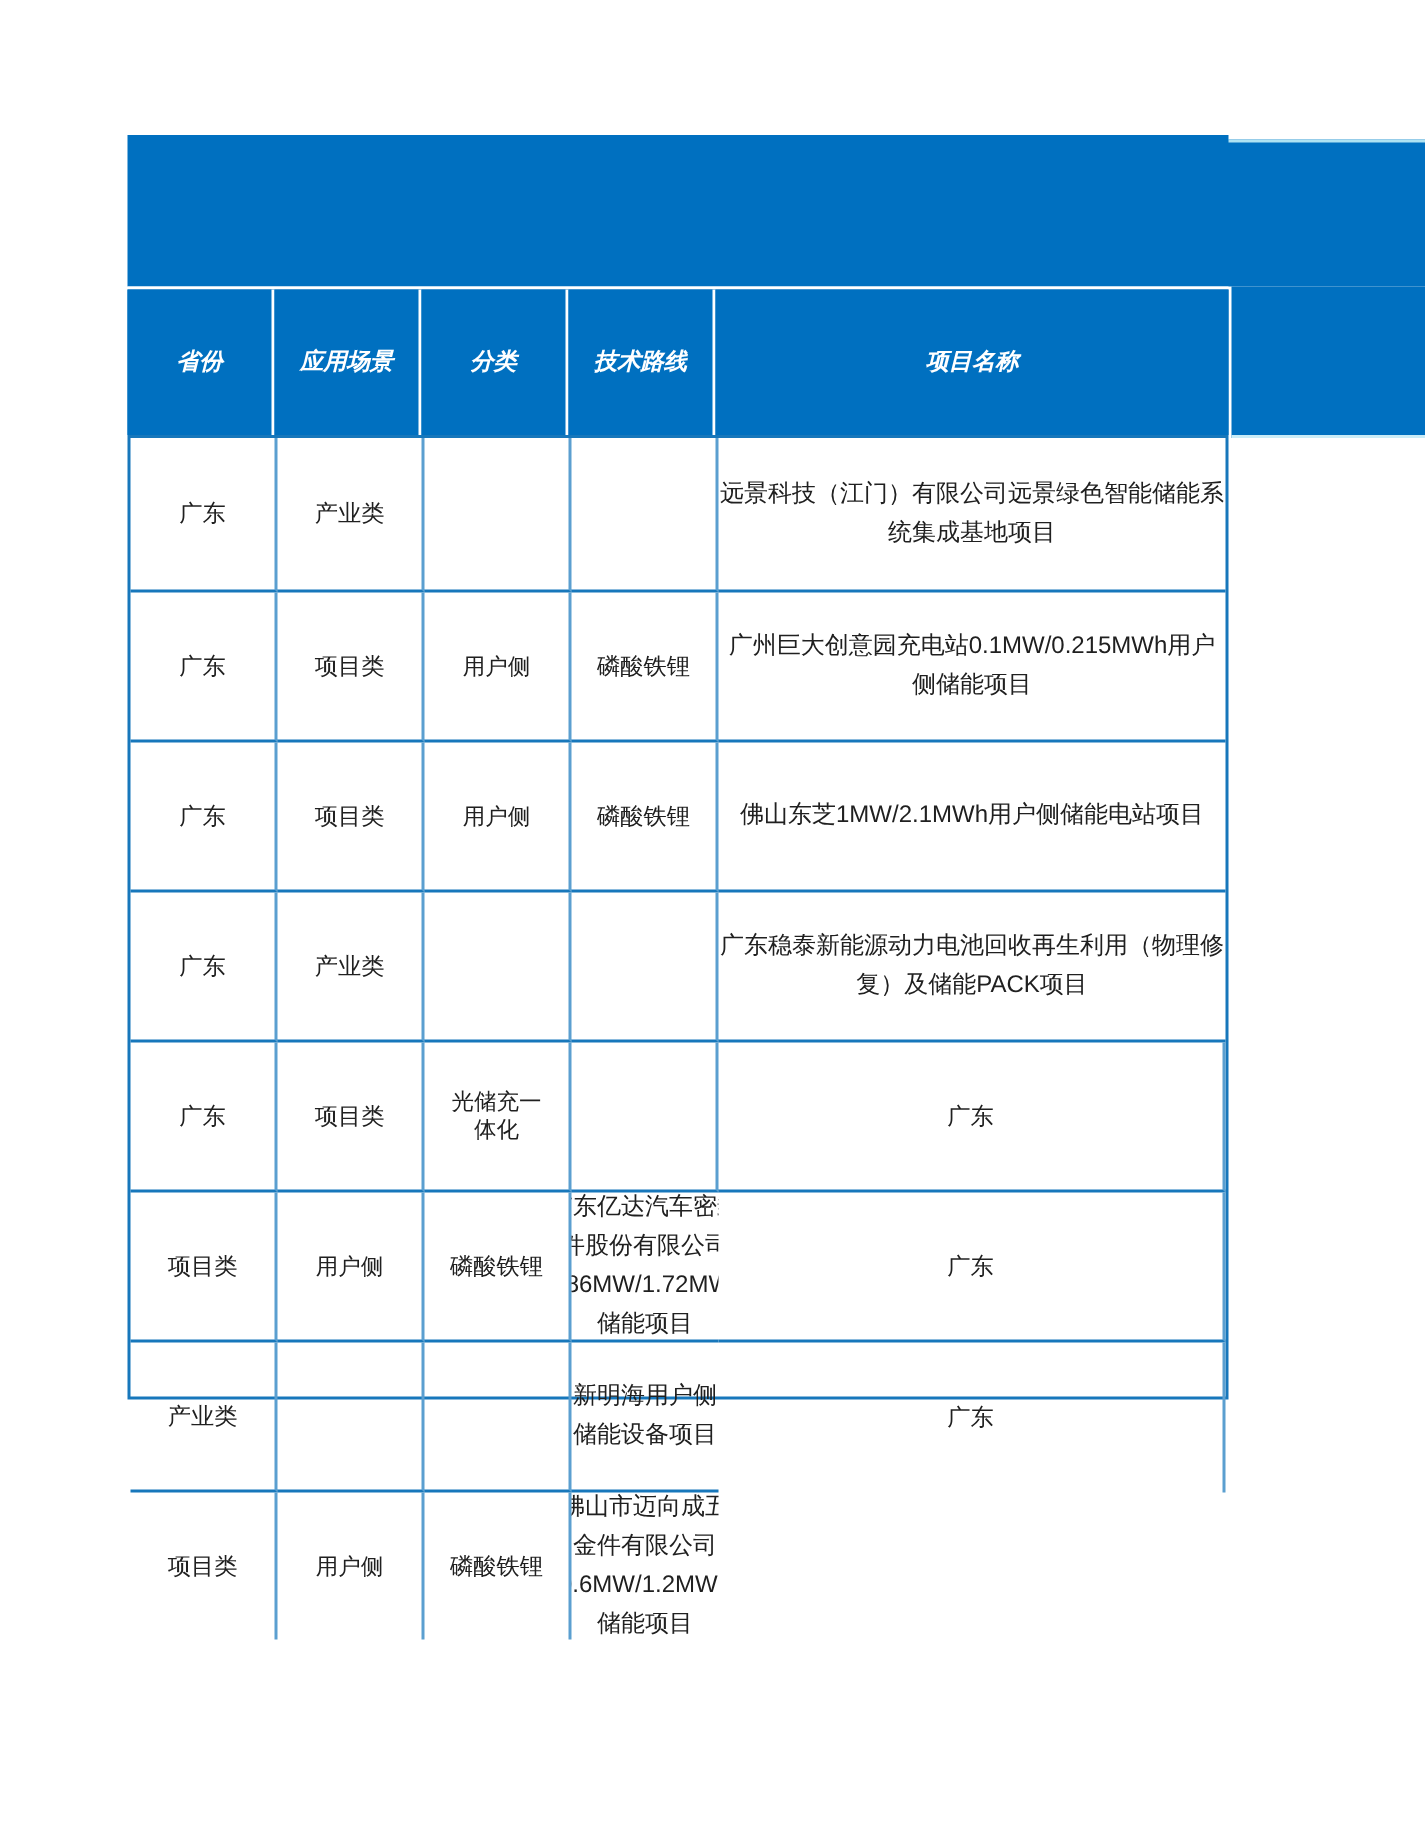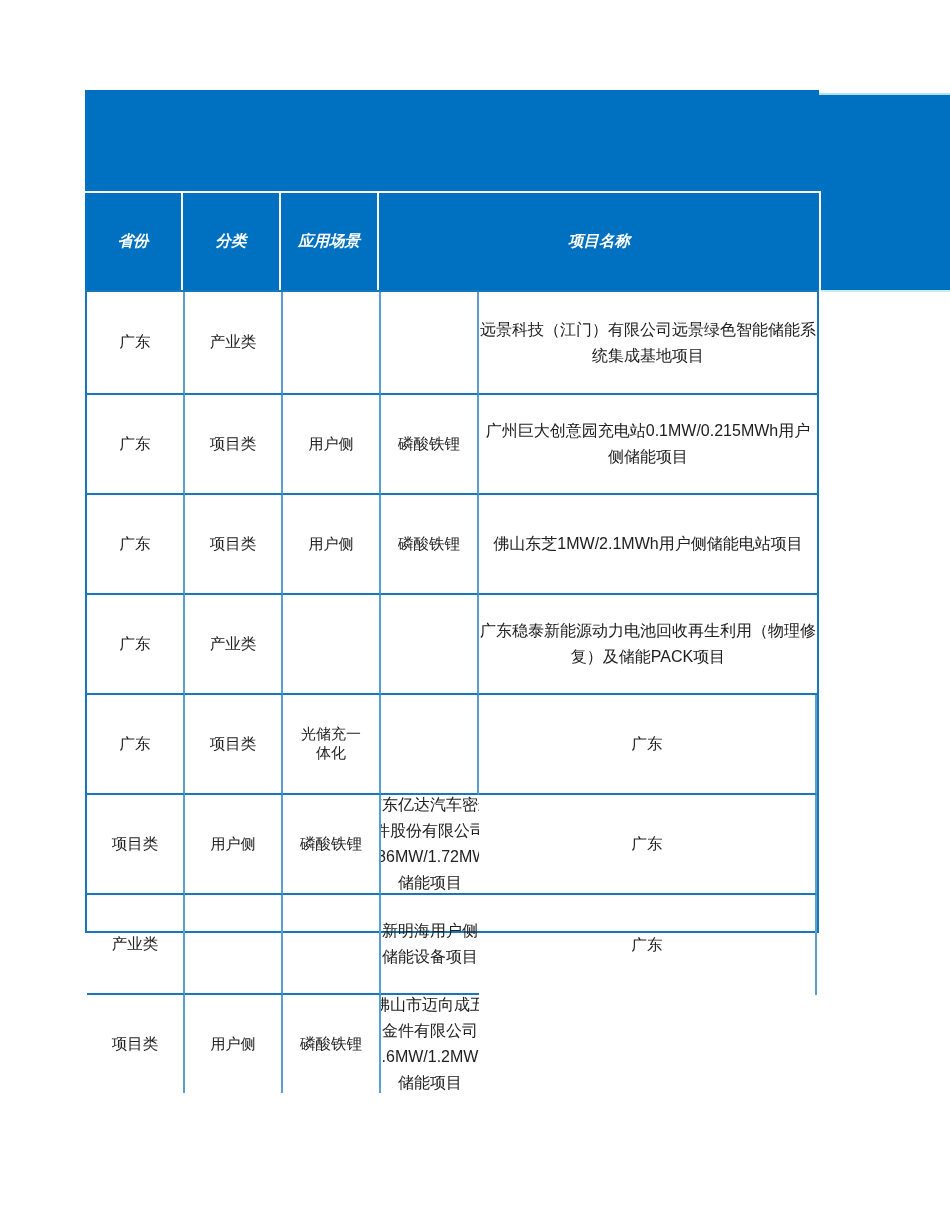--- a/index.html
+++ b/index.html
@@ -65,22 +65,23 @@
 
 <div class="abs band"></div>
 <div class="abs band-notch-white"></div>
 <div class="abs band-notch-cyan"></div>
 <div class="abs white-sep"></div>
 
 <div class="abs right-strip"></div>
 
 <div class="abs header-row">
   <div class="hcell">省份</div>
+  <div class="hcell">应用场景</div>
   <div class="hcell">分类</div>
-  <div class="hcell">应用场景</div>
+  <div class="hcell">技术路线</div>
   <div class="hcell">项目名称</div>
 </div>
 
 <div class="abs table" id="tableGrid">
     <div class="cell c0">广东</div>
     <div class="cell c1">产业类</div>
     <div class="cell c2"></div>
     <div class="cell c3"></div>
     <div class="cell c4">远景科技（江门）有限公司远景绿色智能储能系统集成基地项目</div>
     <div class="cell c0">广东</div>

